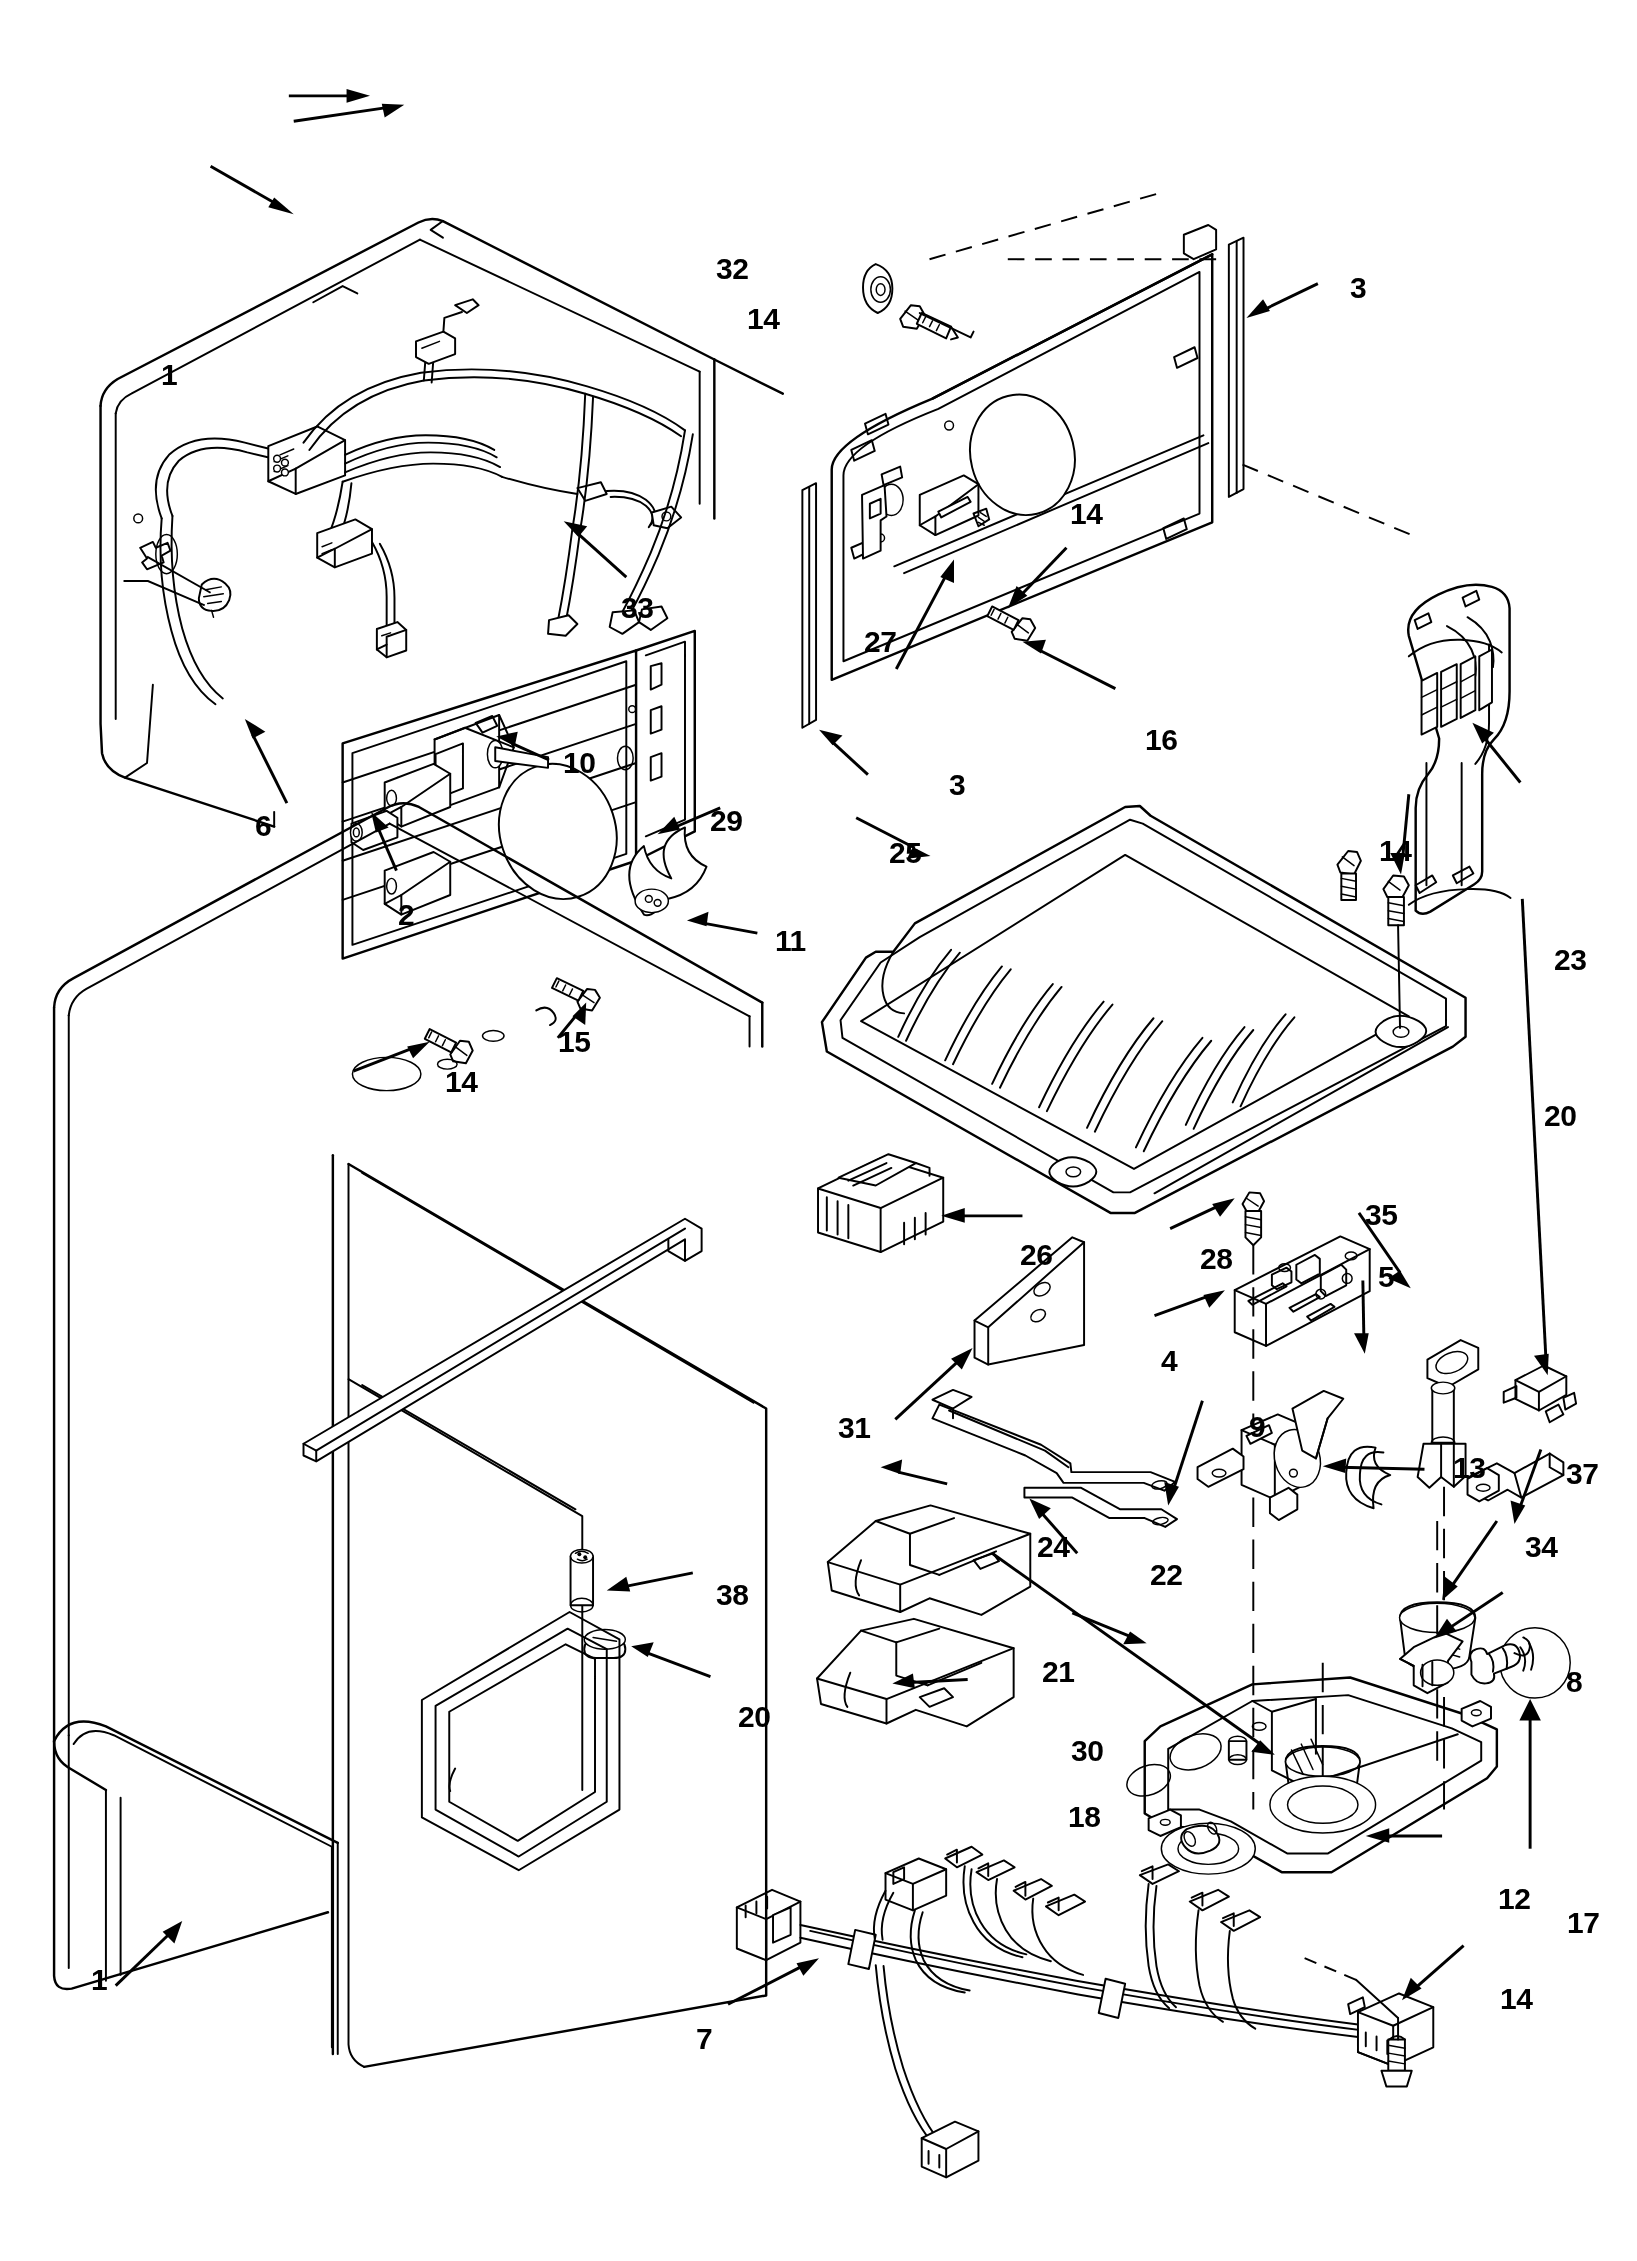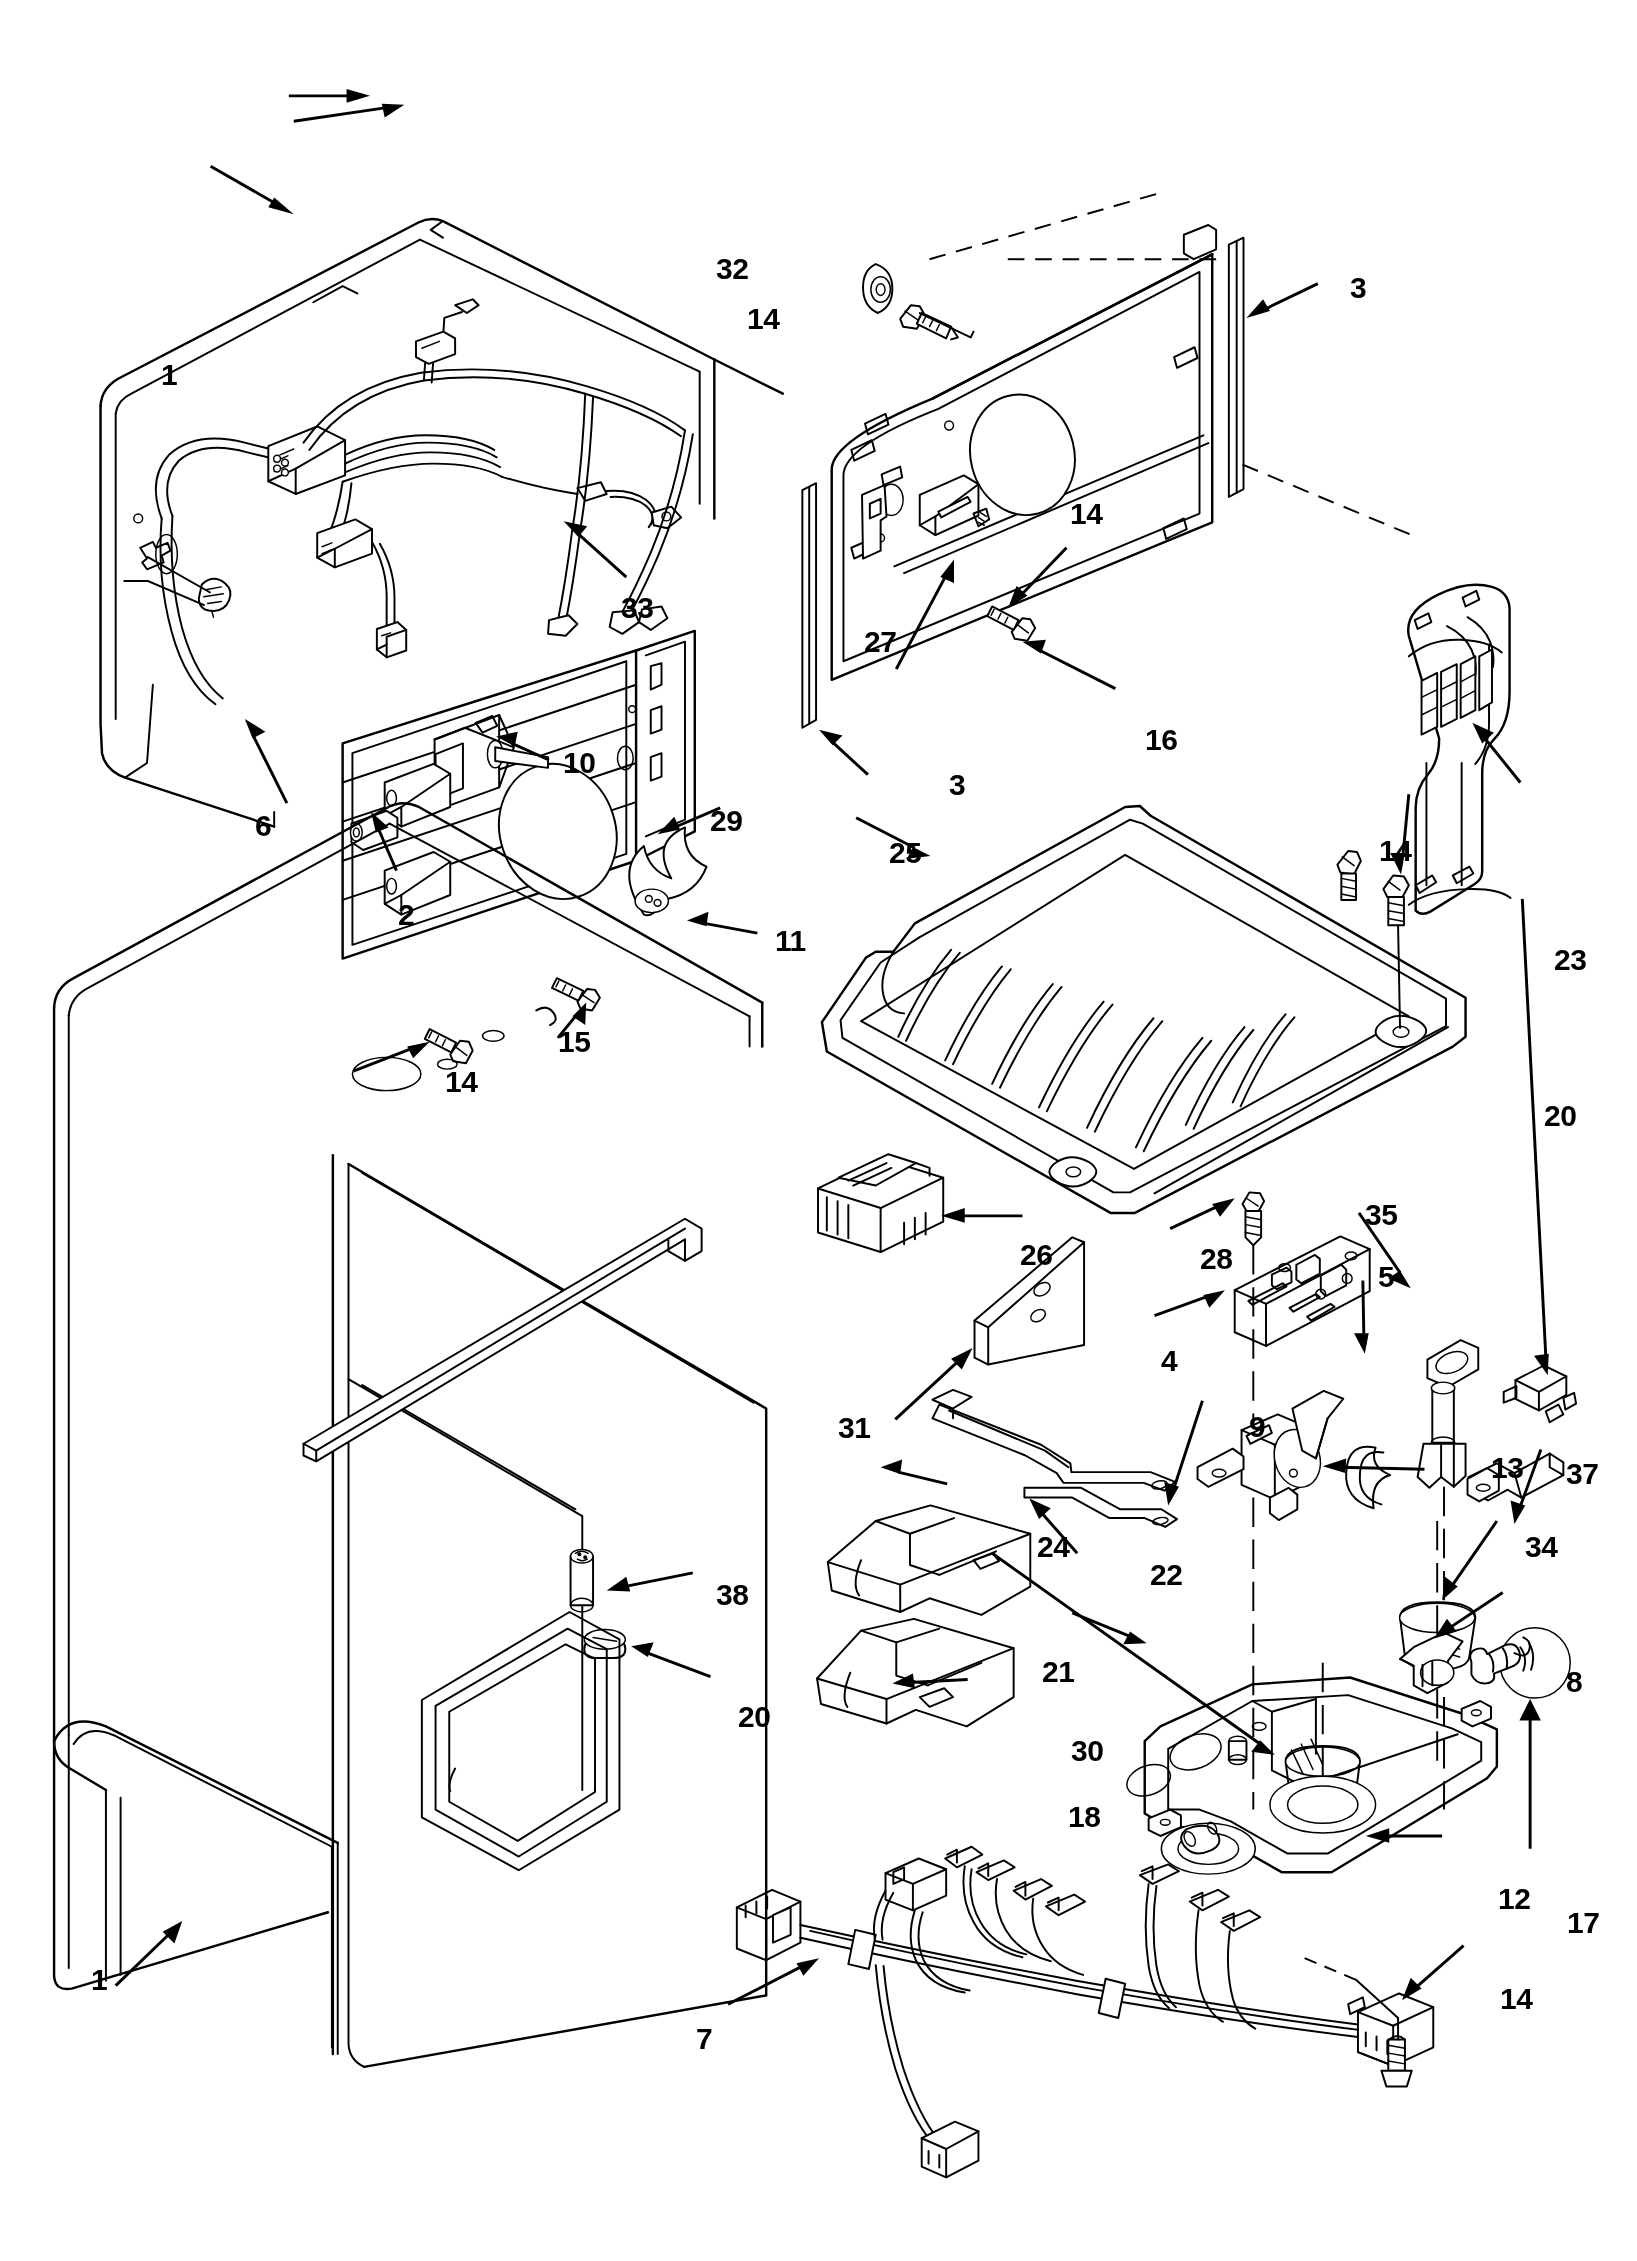--- a/index.html
+++ b/index.html
@@ -800,21 +800,21 @@
 <div class="callout" style="left: 1379px; top: 836px;">14</div>
 <div class="callout" style="left: 1554px; top: 945px;">23</div>
 <div class="callout" style="left: 1544px; top: 1101px;">20</div>
 <div class="callout" style="left: 1020px; top: 1233px; margin-top: 7px;">26</div>
 <div class="callout" style="left: 1365px; top: 1200px;">35</div>
 <div class="callout" style="left: 1200px; top: 1244px;">28</div>
 <div class="callout" style="left: 1378px; top: 1262px;">5</div>
 <div class="callout" style="left: 1161px; top: 1346px;">4</div>
 <div class="callout" style="left: 838px; top: 1413px;">31</div>
 <div class="callout" style="left: 1249px; top: 1412px;">9</div>
-<div class="callout" style="left: 1454px; top: 1453px; padding-left: 37px;">13</div>
+<div class="callout" style="left: 1416px; top: 1453px; padding-left: 37px;">13</div>
 <div class="callout" style="left: 1566px; top: 1459px;">37</div>
 <div class="callout" style="left: 1037px; top: 1532px;">24</div>
 <div class="callout" style="left: 1150px; top: 1560px;">22</div>
 <div class="callout" style="left: 1525px; top: 1532px;">34</div>
 <div class="callout" style="left: 684px; top: 1580px; margin-left: 32px;">38</div>
 <div class="callout" style="left: 1042px; top: 1657px; text-align: center;">21</div>
 <div class="callout" style="left: 1566px; top: 1667px;">8</div>
 <div class="callout" style="left: 738px; top: 1702px;">20</div>
 <div class="callout" style="left: 1071px; top: 1736px;">30</div>
 <div class="callout" style="left: 1068px; top: 1802px;">18</div>

